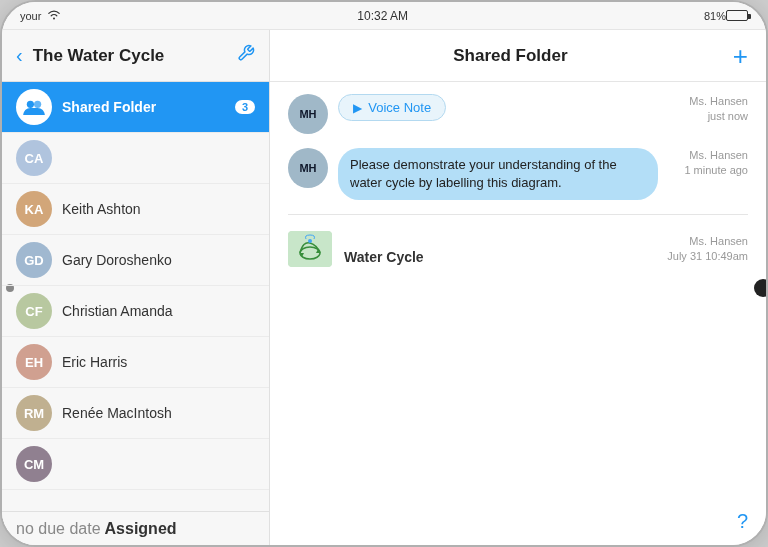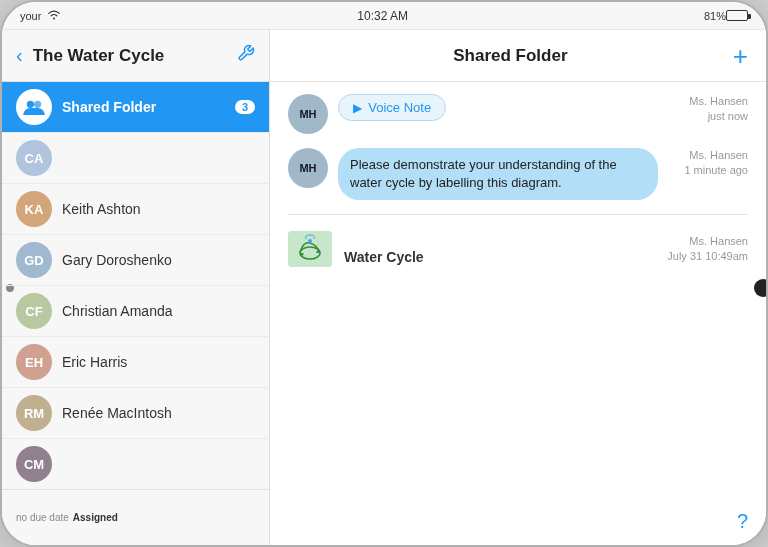--- a/index.html
+++ b/index.html
@@ -142,27 +142,27 @@
       background: #2196f3;
       color: #fff;
       border-radius: 10px;
       font-size: 11px;
       font-weight: 700;
       padding: 1px 7px;
       min-width: 20px;
       text-align: center;
     }
     .sidebar-footer {
-      height: 56px;
+      height: 34px;
       display: flex;
       align-items: center;
       padding: 1px 14px;
       border-top: 1px solid #e0e0e0;
       background: #f7f7f7;
-      font-size: 10px;
+      font-size: 16px;
       color: #888;
     }
     .sidebar-footer .assigned-label {
       font-weight: 700;
       color: #333;
       margin-left: 4px;
     }
     
     .right-panel {
       flex: 1;

